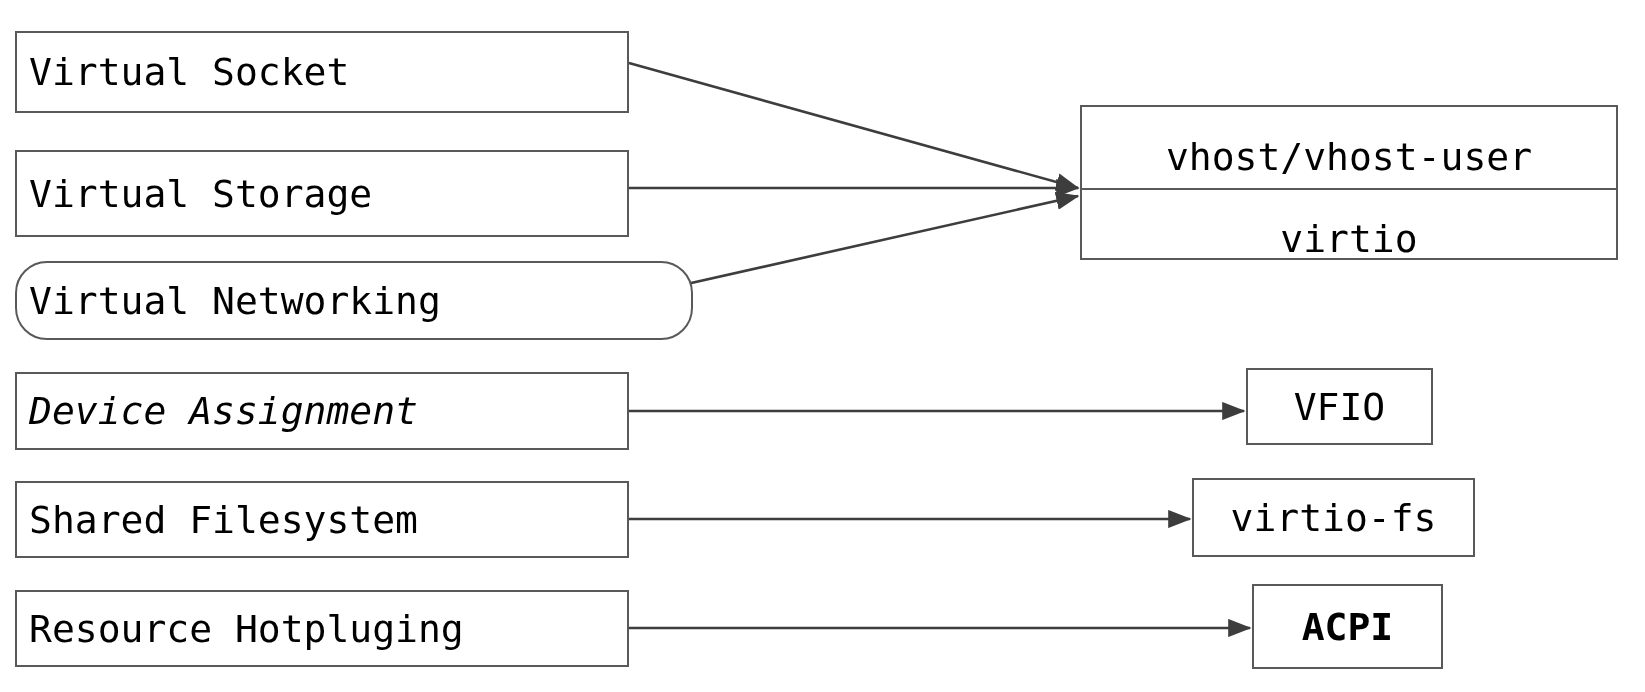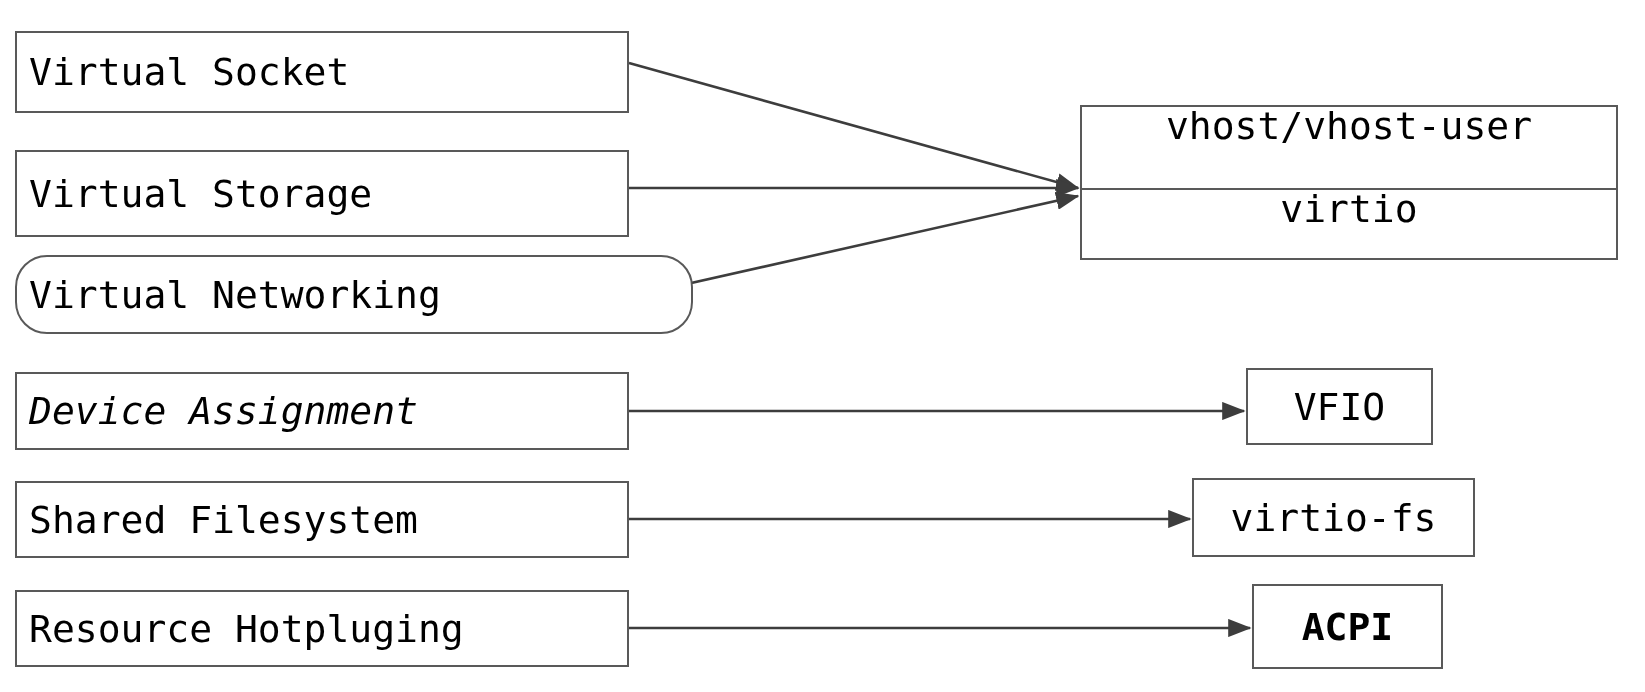--- a/index.html
+++ b/index.html
@@ -54,21 +54,21 @@
     position: absolute;
     box-sizing: border-box;
     background: #ffffff;
     border: 2px solid #595959;
     display: flex;
     flex-direction: column;
   }
   .stacked-row {
     flex: 1 1 0;
     display: flex;
-    align-items: flex-start;
+    align-items: flex-end;
     justify-content: center;
   }
   .stacked-row + .stacked-row {
     border-top: 2px solid #22c55e;
     margin-top: 12px;
   }
 </style>
 </head>
 <body>
 
@@ -90,21 +90,21 @@
       </g>
   </svg>
 
   <div id="left-column">
       <div class="node-box align-left" style="left: 15px; top: 31px; width: 614px; height: 82px; border-color: rgb(89, 89, 89);">
         <span class="node-label" style="color: rgb(0, 0, 0);">Virtual Socket</span>
       </div>
       <div class="node-box align-left" style="left: 15px; top: 150px; width: 614px; height: 87px; border-color: rgb(89, 89, 89);">
         <span class="node-label" style="color: rgb(0, 0, 0);">Virtual Storage</span>
       </div>
-      <div class="node-box align-left" style="left: 15px; top: 255px; width: 678px; height: 79px; border-color: rgb(89, 89, 89); border-radius: 32px;">
+      <div class="node-box align-left" style="left: 15px; top: 261px; width: 678px; height: 79px; border-color: rgb(89, 89, 89); border-radius: 32px;">
         <span class="node-label" style="color: rgb(0, 0, 0);">Virtual Networking</span>
       </div>
       <div class="node-box align-left" style="left: 15px; top: 372px; width: 614px; height: 78px; border-color: rgb(89, 89, 89); font-style: italic;">
         <span class="node-label" style="color: rgb(0, 0, 0);">Device Assignment</span>
       </div>
       <div class="node-box align-left" style="left: 15px; top: 481px; width: 614px; height: 77px; border-color: rgb(89, 89, 89);">
         <span class="node-label" style="color: rgb(0, 0, 0);">Shared Filesystem</span>
       </div>
       <div class="node-box align-left" style="left: 15px; top: 590px; width: 614px; height: 77px; border-color: rgb(89, 89, 89);">
         <span class="node-label" style="color: rgb(0, 0, 0);">Resource Hotpluging</span>

